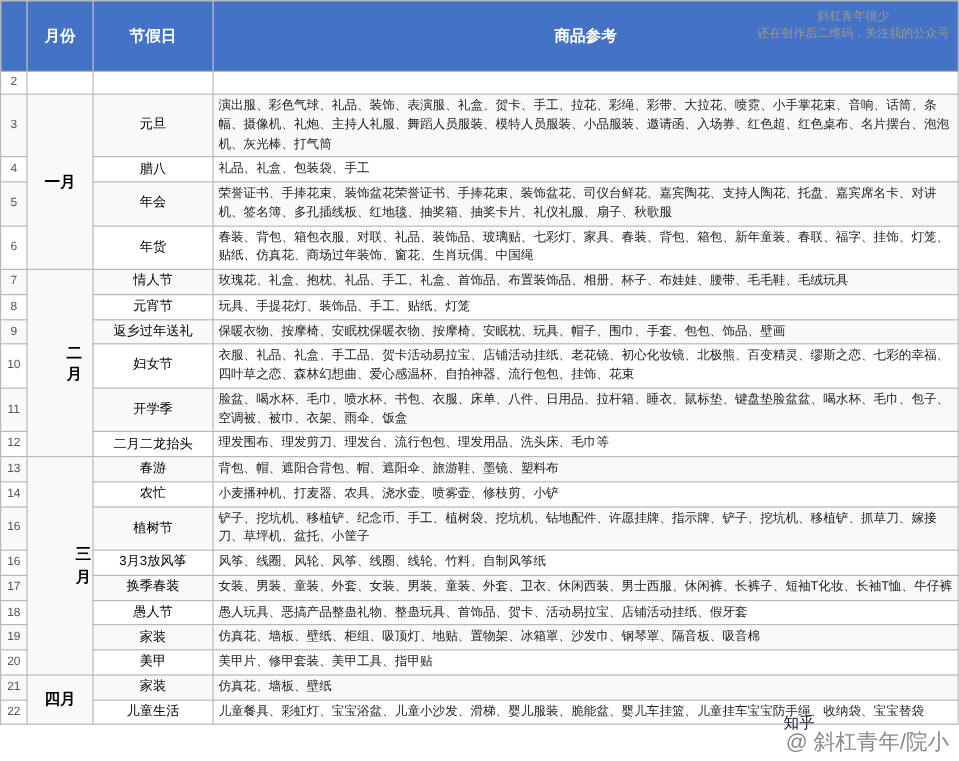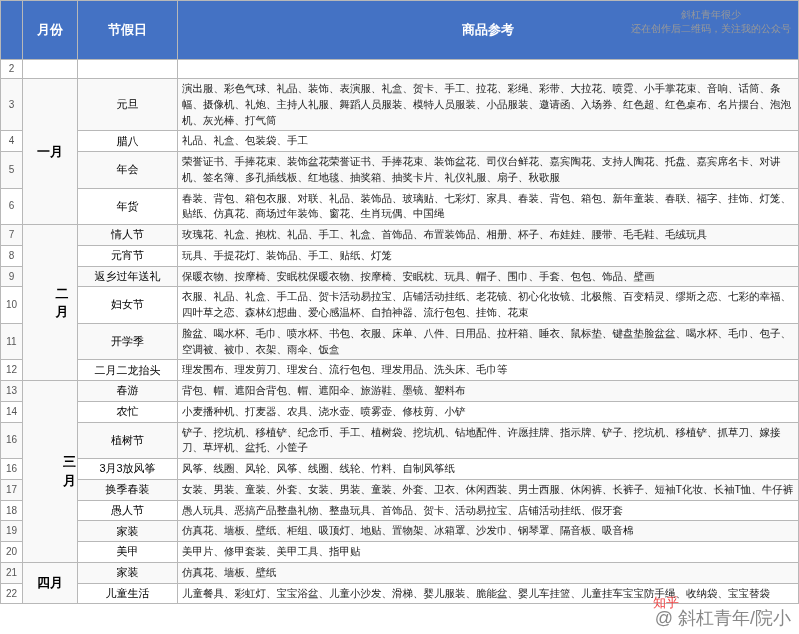--- a/index.html
+++ b/index.html
@@ -25,21 +25,21 @@
       color: #999;
       text-align: center;
       z-index: 10;
       line-height: 1.4;
     }
     .zhihu-logo {
       position: absolute;
       bottom: 22px;
       right: 120px;
       font-size: 13px;
-      color: #ef4444;
+      color: #0f172a;
       z-index: 10;
     }
     .zhihu-author {
       position: absolute;
       bottom: 4px;
       right: 8px;
       font-size: 18px;
       color: #888;
       z-index: 10;
     }

